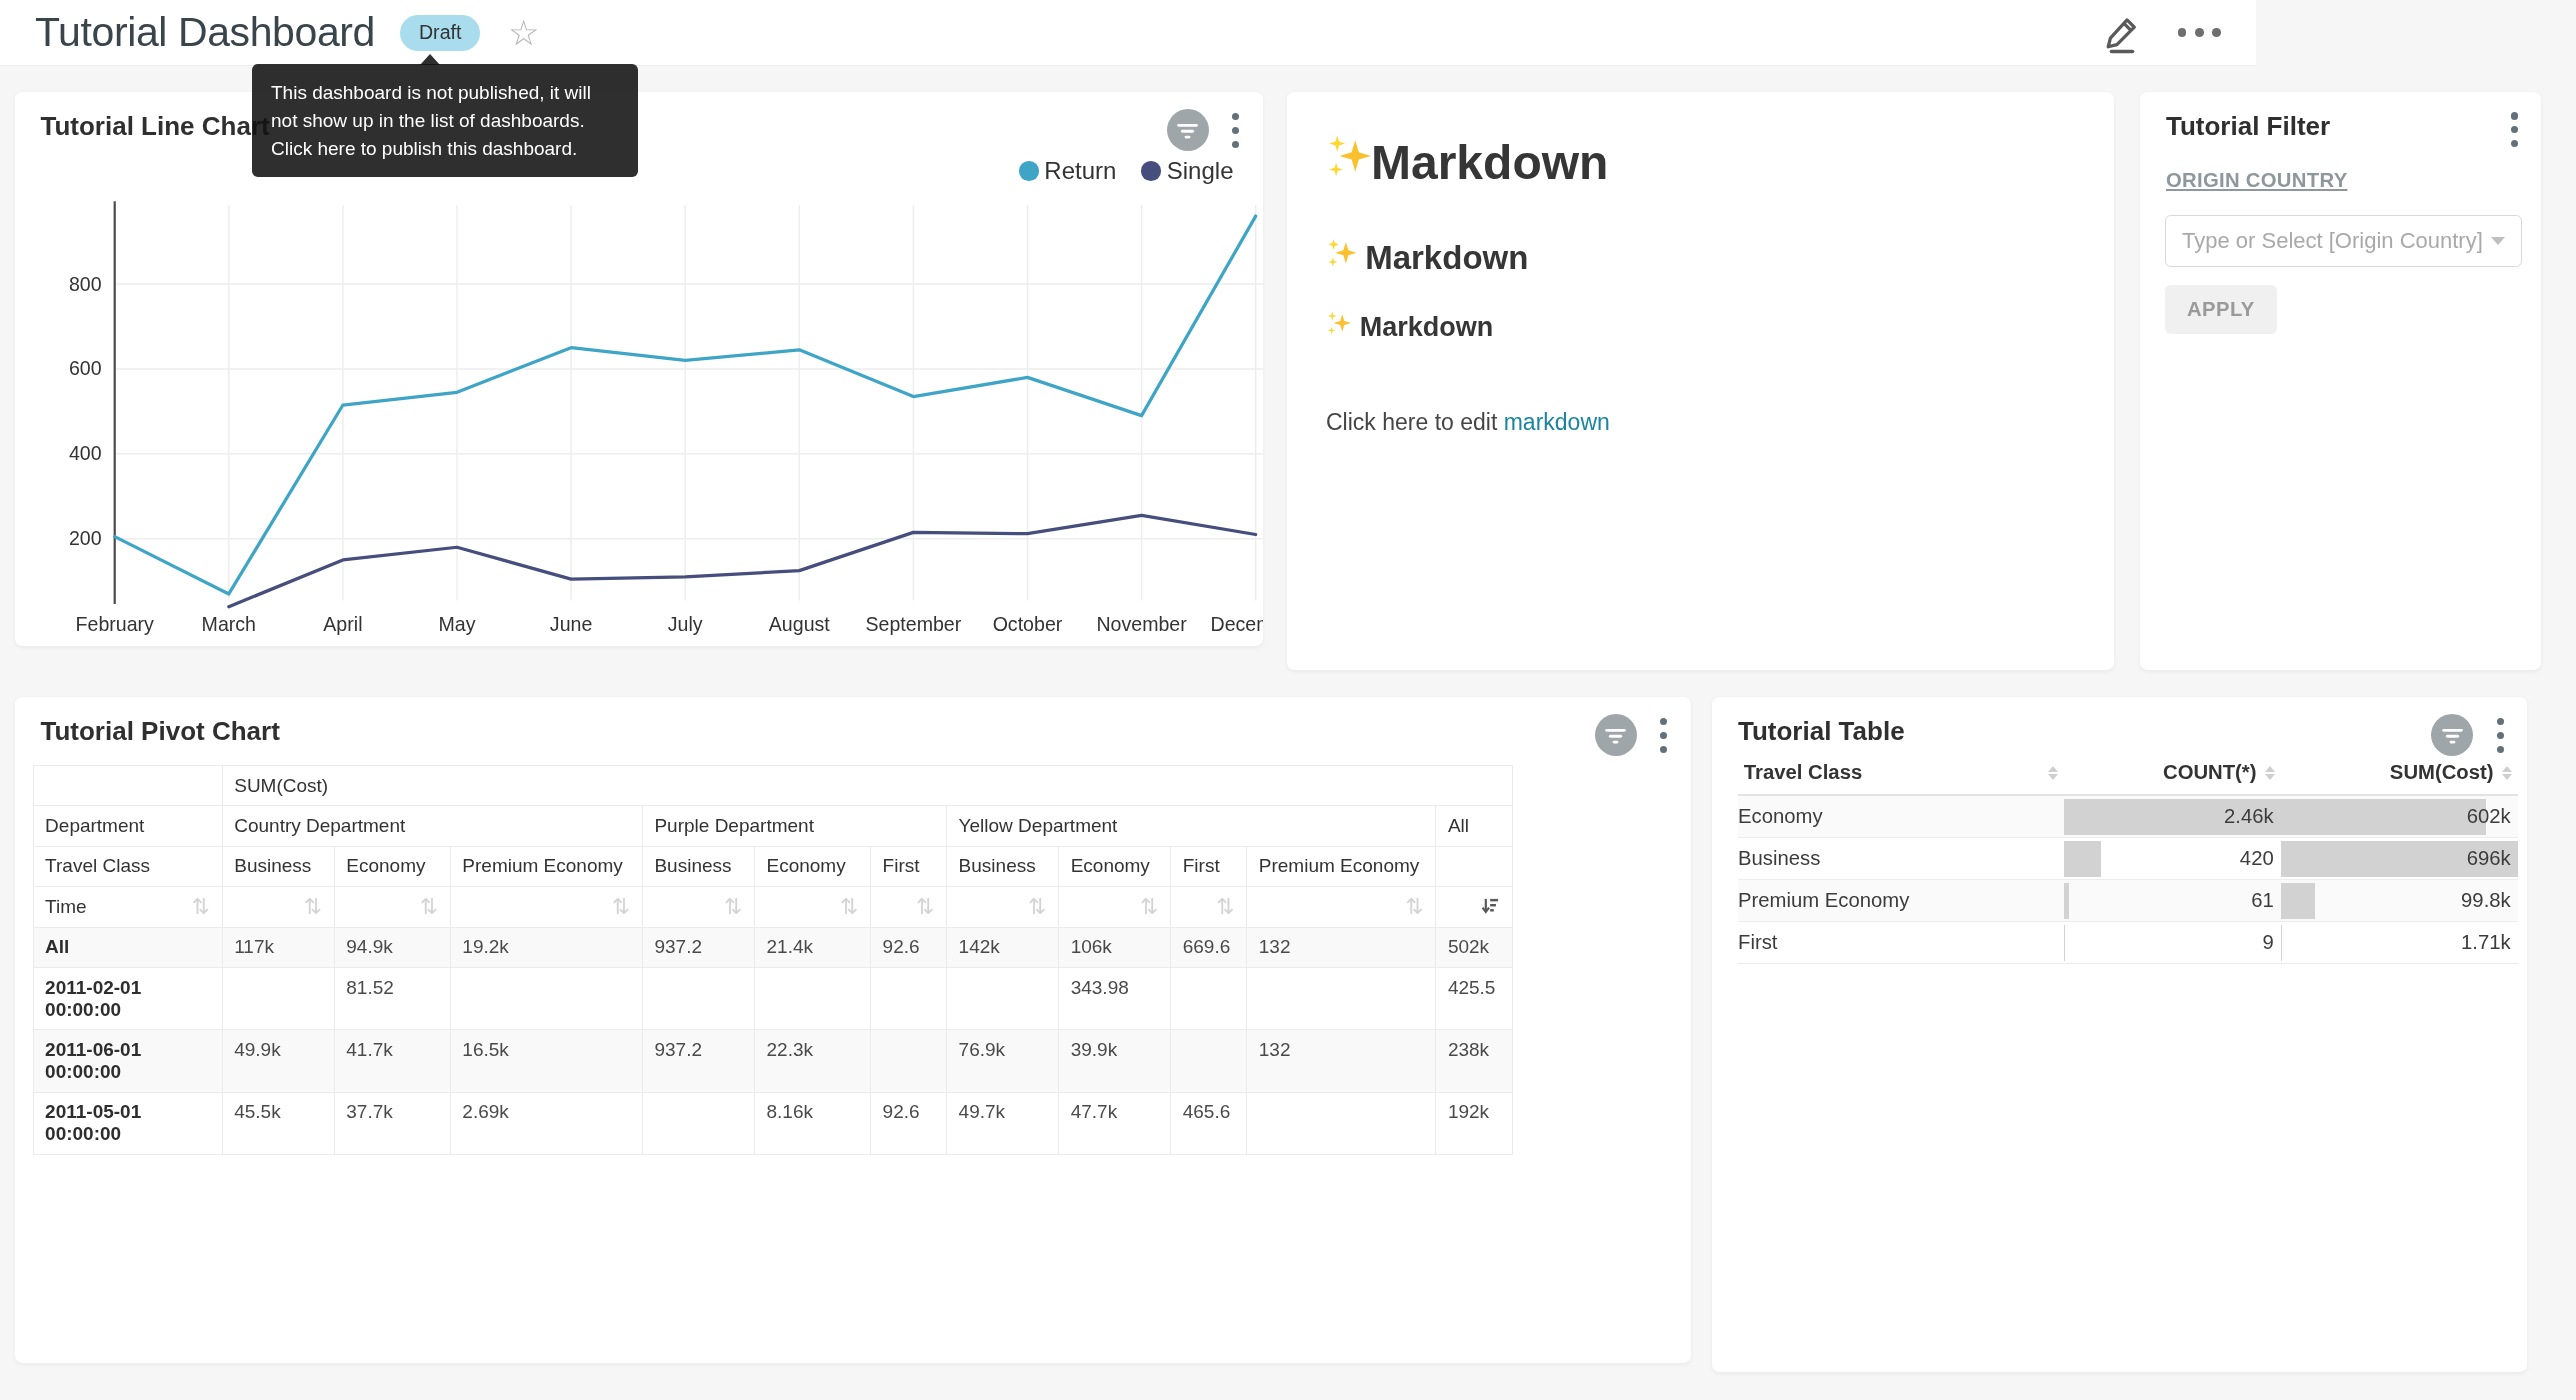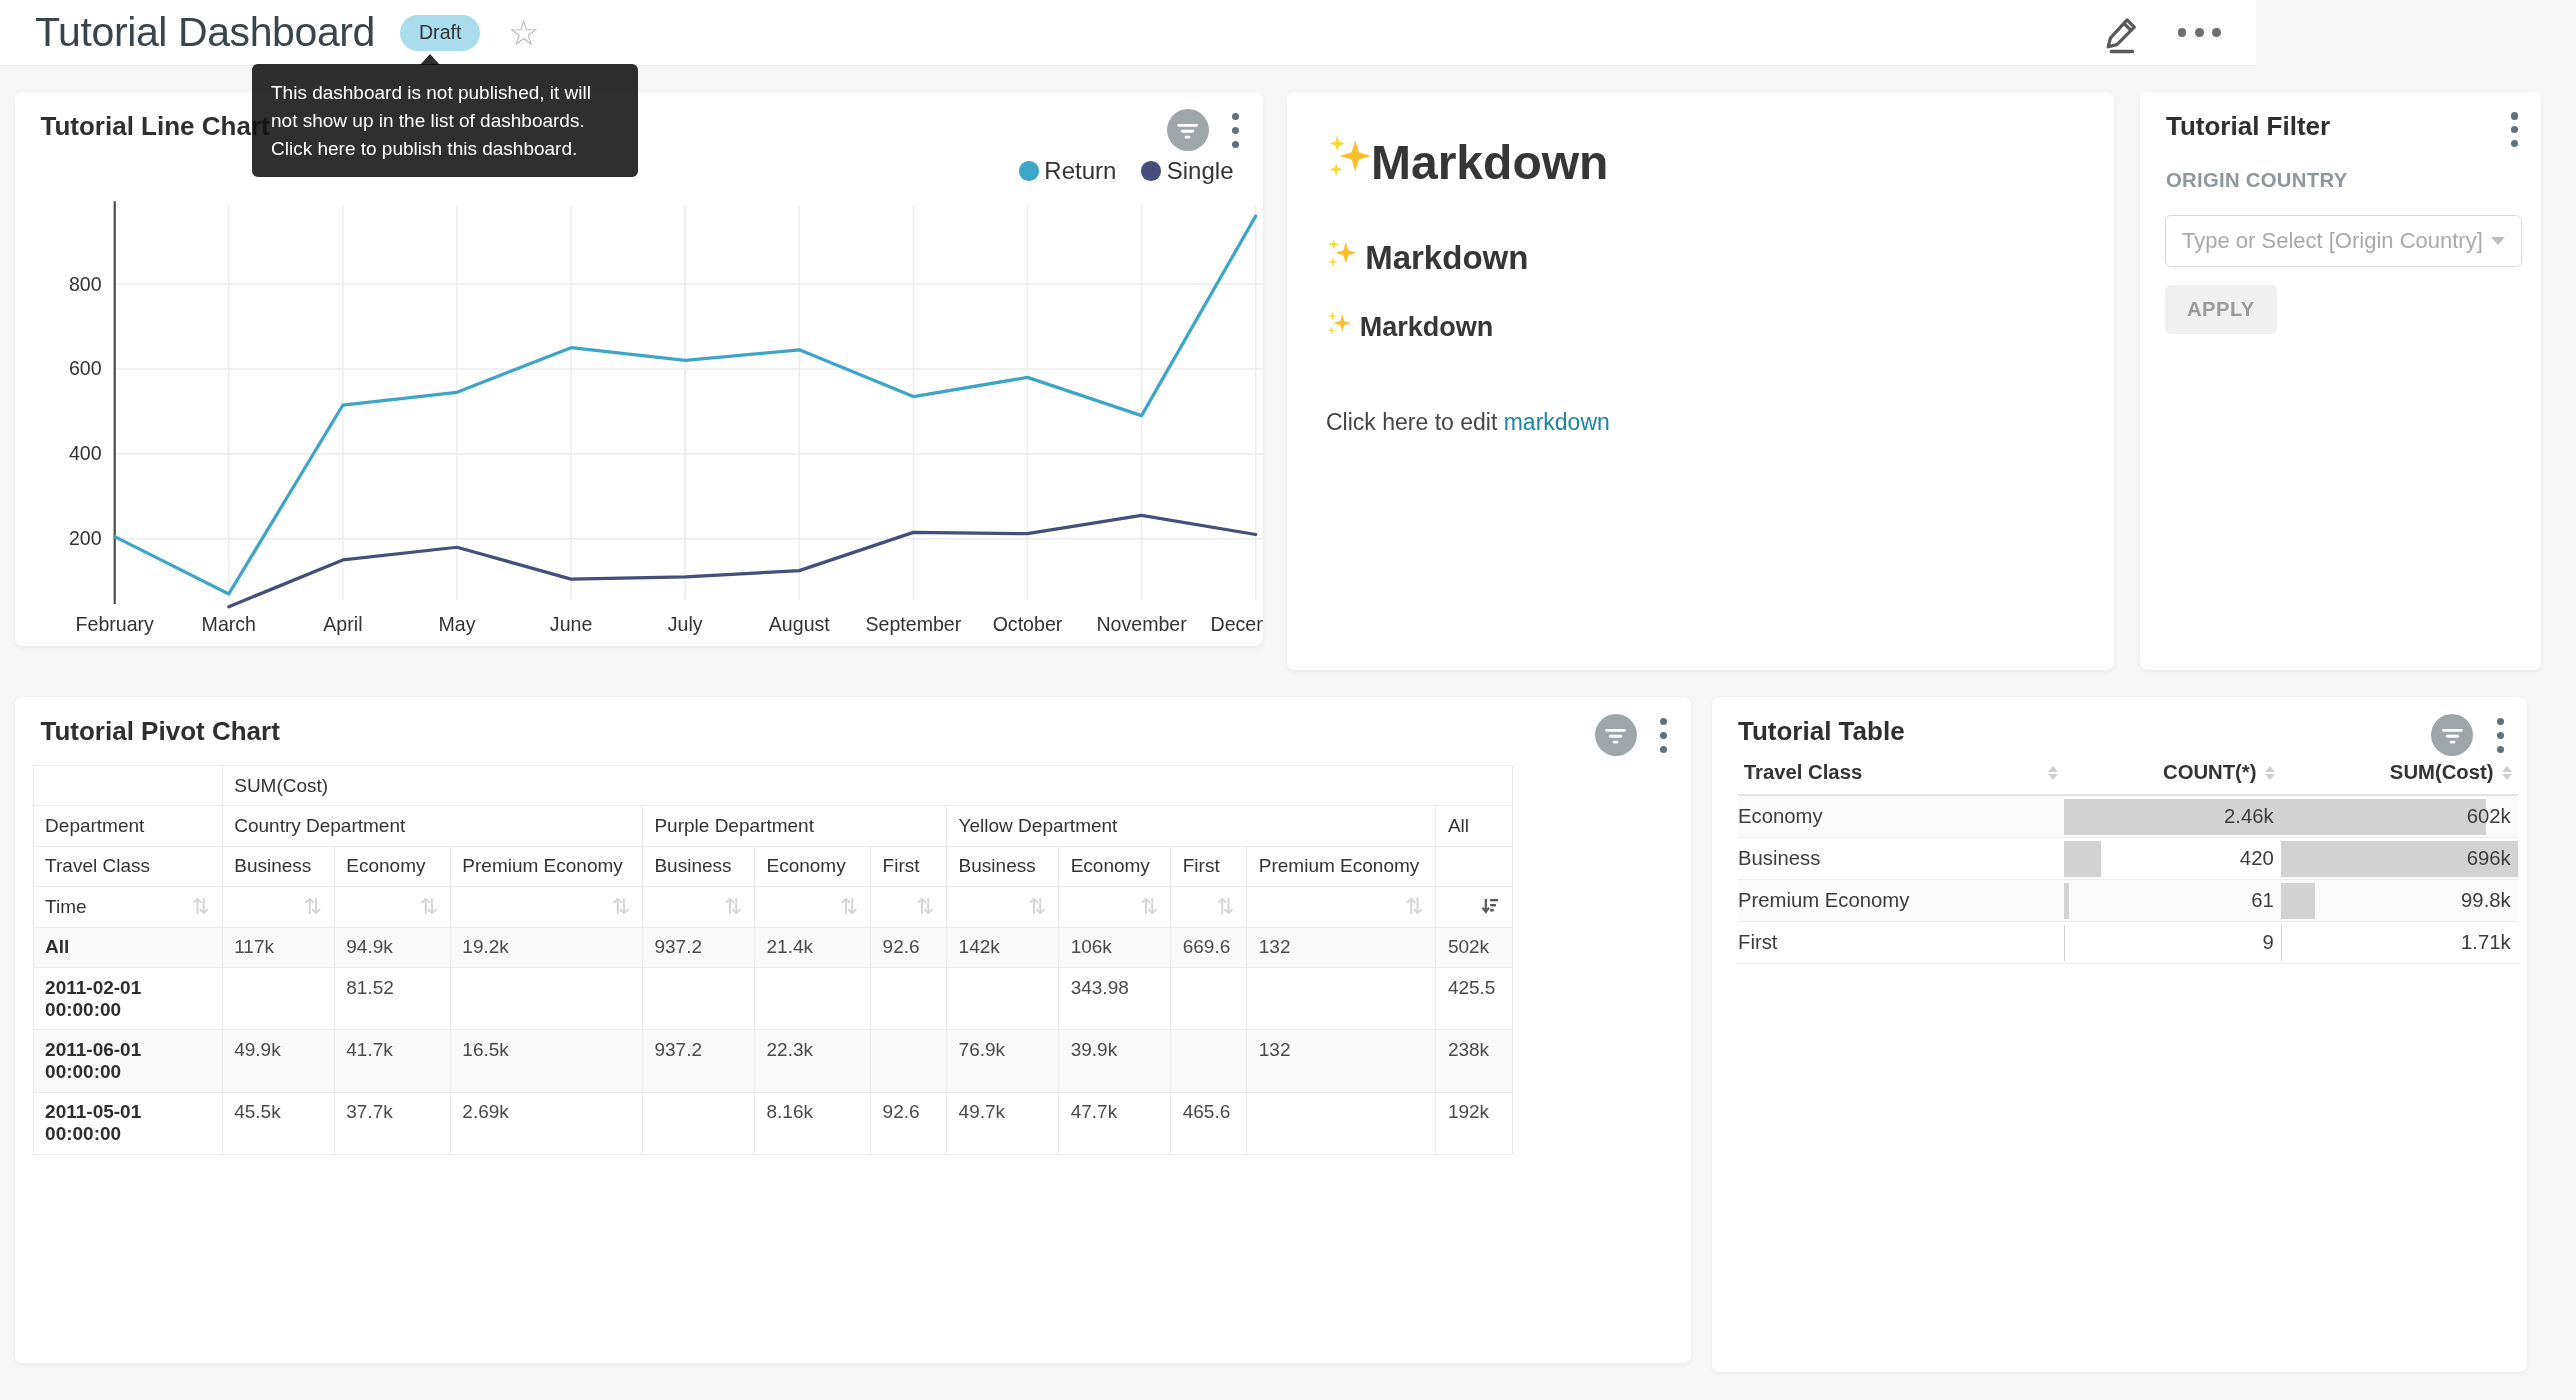--- a/index.html
+++ b/index.html
@@ -48,21 +48,21 @@
   #line-svg { position:absolute; left:14.5px; top:102px; }
   
   .md-body { position:absolute; left:39px; top:41px; right:29px; }
   .md-h1 { font-size:48px; font-weight:700; color:#363636; display:flex; align-items:center; }
   .md-h2 { font-size:33px; font-weight:700; color:#363636; margin-top:45px; display:flex; align-items:center; gap:8.7px; }
   .md-h3 { font-size:27px; font-weight:700; color:#363636; margin-top:32px; display:flex; align-items:center; gap:8.7px; }
   .md-p  { font-size:23px; color:#454545; margin-top:65px; }
   .md-p a { color:#1985a0; text-decoration:none; cursor:pointer; }
   
   .f-label { position:absolute; left:26px; top:77px; font-size:20.3px; font-weight:600;
-             color:#8e979c; letter-spacing:0.3px; }
+             color:#8e979c; letter-spacing:0.3px;text-decoration:underline; }
   .f-select { position:absolute; left:25px; top:111px; width:357px; height:52px;
               border:1.5px solid #d9d9d9; border-radius:5.8px; background:#fff;
               display:flex; align-items:center; padding:0 16px; cursor:pointer;margin-top:12px; }
   .f-select .ph { color:#a9a9a9; font-size:22px; flex:1; white-space:nowrap; overflow:hidden; }
   .caret { width:0; height:0; border-left:7.3px solid transparent; border-right:7.3px solid transparent;
            border-top:8.7px solid #bfbfbf; margin-left:7.3px; }
   .f-apply { position:absolute; left:25px; top:193px; background:#f0f0f0; color:#9a9a9a;
              font-size:20.3px; font-weight:600; letter-spacing:0.4px; border:none;
              border-radius:5.8px; padding:13px 22px; cursor:pointer; }
   

